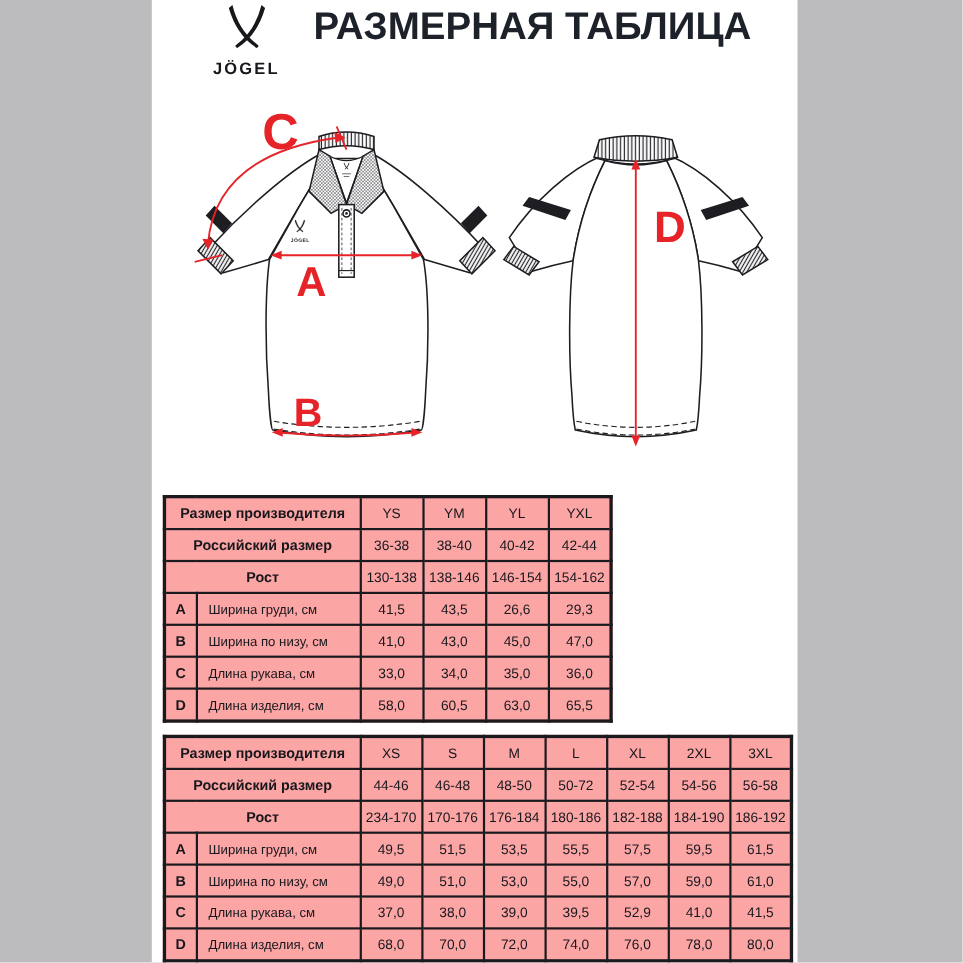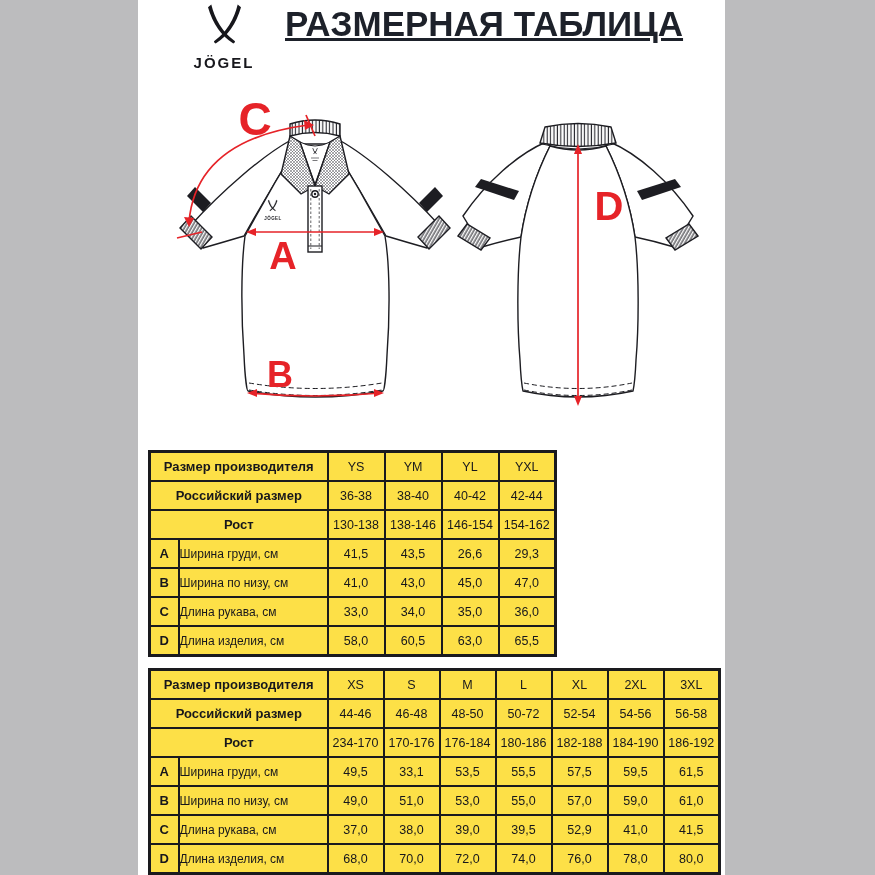--- a/index.html
+++ b/index.html
@@ -15,38 +15,37 @@
   .brand { position:absolute; left:40px; top:2px; width:92px; text-align:center; }
   .brand-mark { display:block; margin:0 auto; width:33px; height:48px; }
   .brand-name {
     margin-top:4px; font-size:15px; font-weight:bold; letter-spacing:2px;
     color:#17171c; white-space:nowrap;
   }
   .title {
     position:absolute; left:147px; top:4px; margin:0;
     font-size:35px; font-weight:bold; color:#1d212a; white-space:nowrap;
     letter-spacing:0px;
-    text-decoration:underline;
   }
   .diagram { position:absolute; left:0; top:90px; width:587px; height:360px; }
 
   table.szt {
     position:absolute; border-collapse:collapse; table-layout:fixed;
-    background:#fde047; color:#17171c; border:3px solid #1a1a1e;
+    background:#fca5a5; color:#17171c; border:3px solid #1a1a1e;
   }
   .t1 { left:10px; top:450px; width:407px; }
   .t2 { left:10px; top:668px; width:572px; }
   .szt th, .szt td {
     border:2px solid #1a1a1e; height:27px; padding:0;
     font-size:12.5px; font-weight:normal; text-align:center; vertical-align:middle;
     overflow:hidden; white-space:nowrap;
   }
   .szt th.info { font-weight:bold; font-size:13px; }
   .szt th.key  { font-weight:bold; font-size:13px; }
-  .szt td.mlbl { text-align:left; font-size:12px; }
+  .szt td.mlbl { text-align:left; padding-left:10px; font-size:12px; }
 </style>
 </head>
 <body>
 
 <div class="page">
   <div class="sheet">
 
     <div class="brand">
       <svg class="brand-mark" viewBox="0 0 60 78">
         <path d="M6,0 Q16,42 48,66 Q51,68 46,71 Q13,50 0,5 Z" fill="#17171c"></path>
@@ -261,21 +260,21 @@
             <td>176-184</td>
             <td>180-186</td>
             <td>182-188</td>
             <td>184-190</td>
             <td>186-192</td>
           </tr>
           <tr>
             <th class="key">A</th>
             <td class="mlbl">Ширина груди, см</td>
             <td>49,5</td>
-            <td>33,1</td>
+            <td>51,5</td>
             <td>53,5</td>
             <td>55,5</td>
             <td>57,5</td>
             <td>59,5</td>
             <td>61,5</td>
           </tr>
           <tr>
             <th class="key">B</th>
             <td class="mlbl">Ширина по низу, см</td>
             <td>49,0</td>

